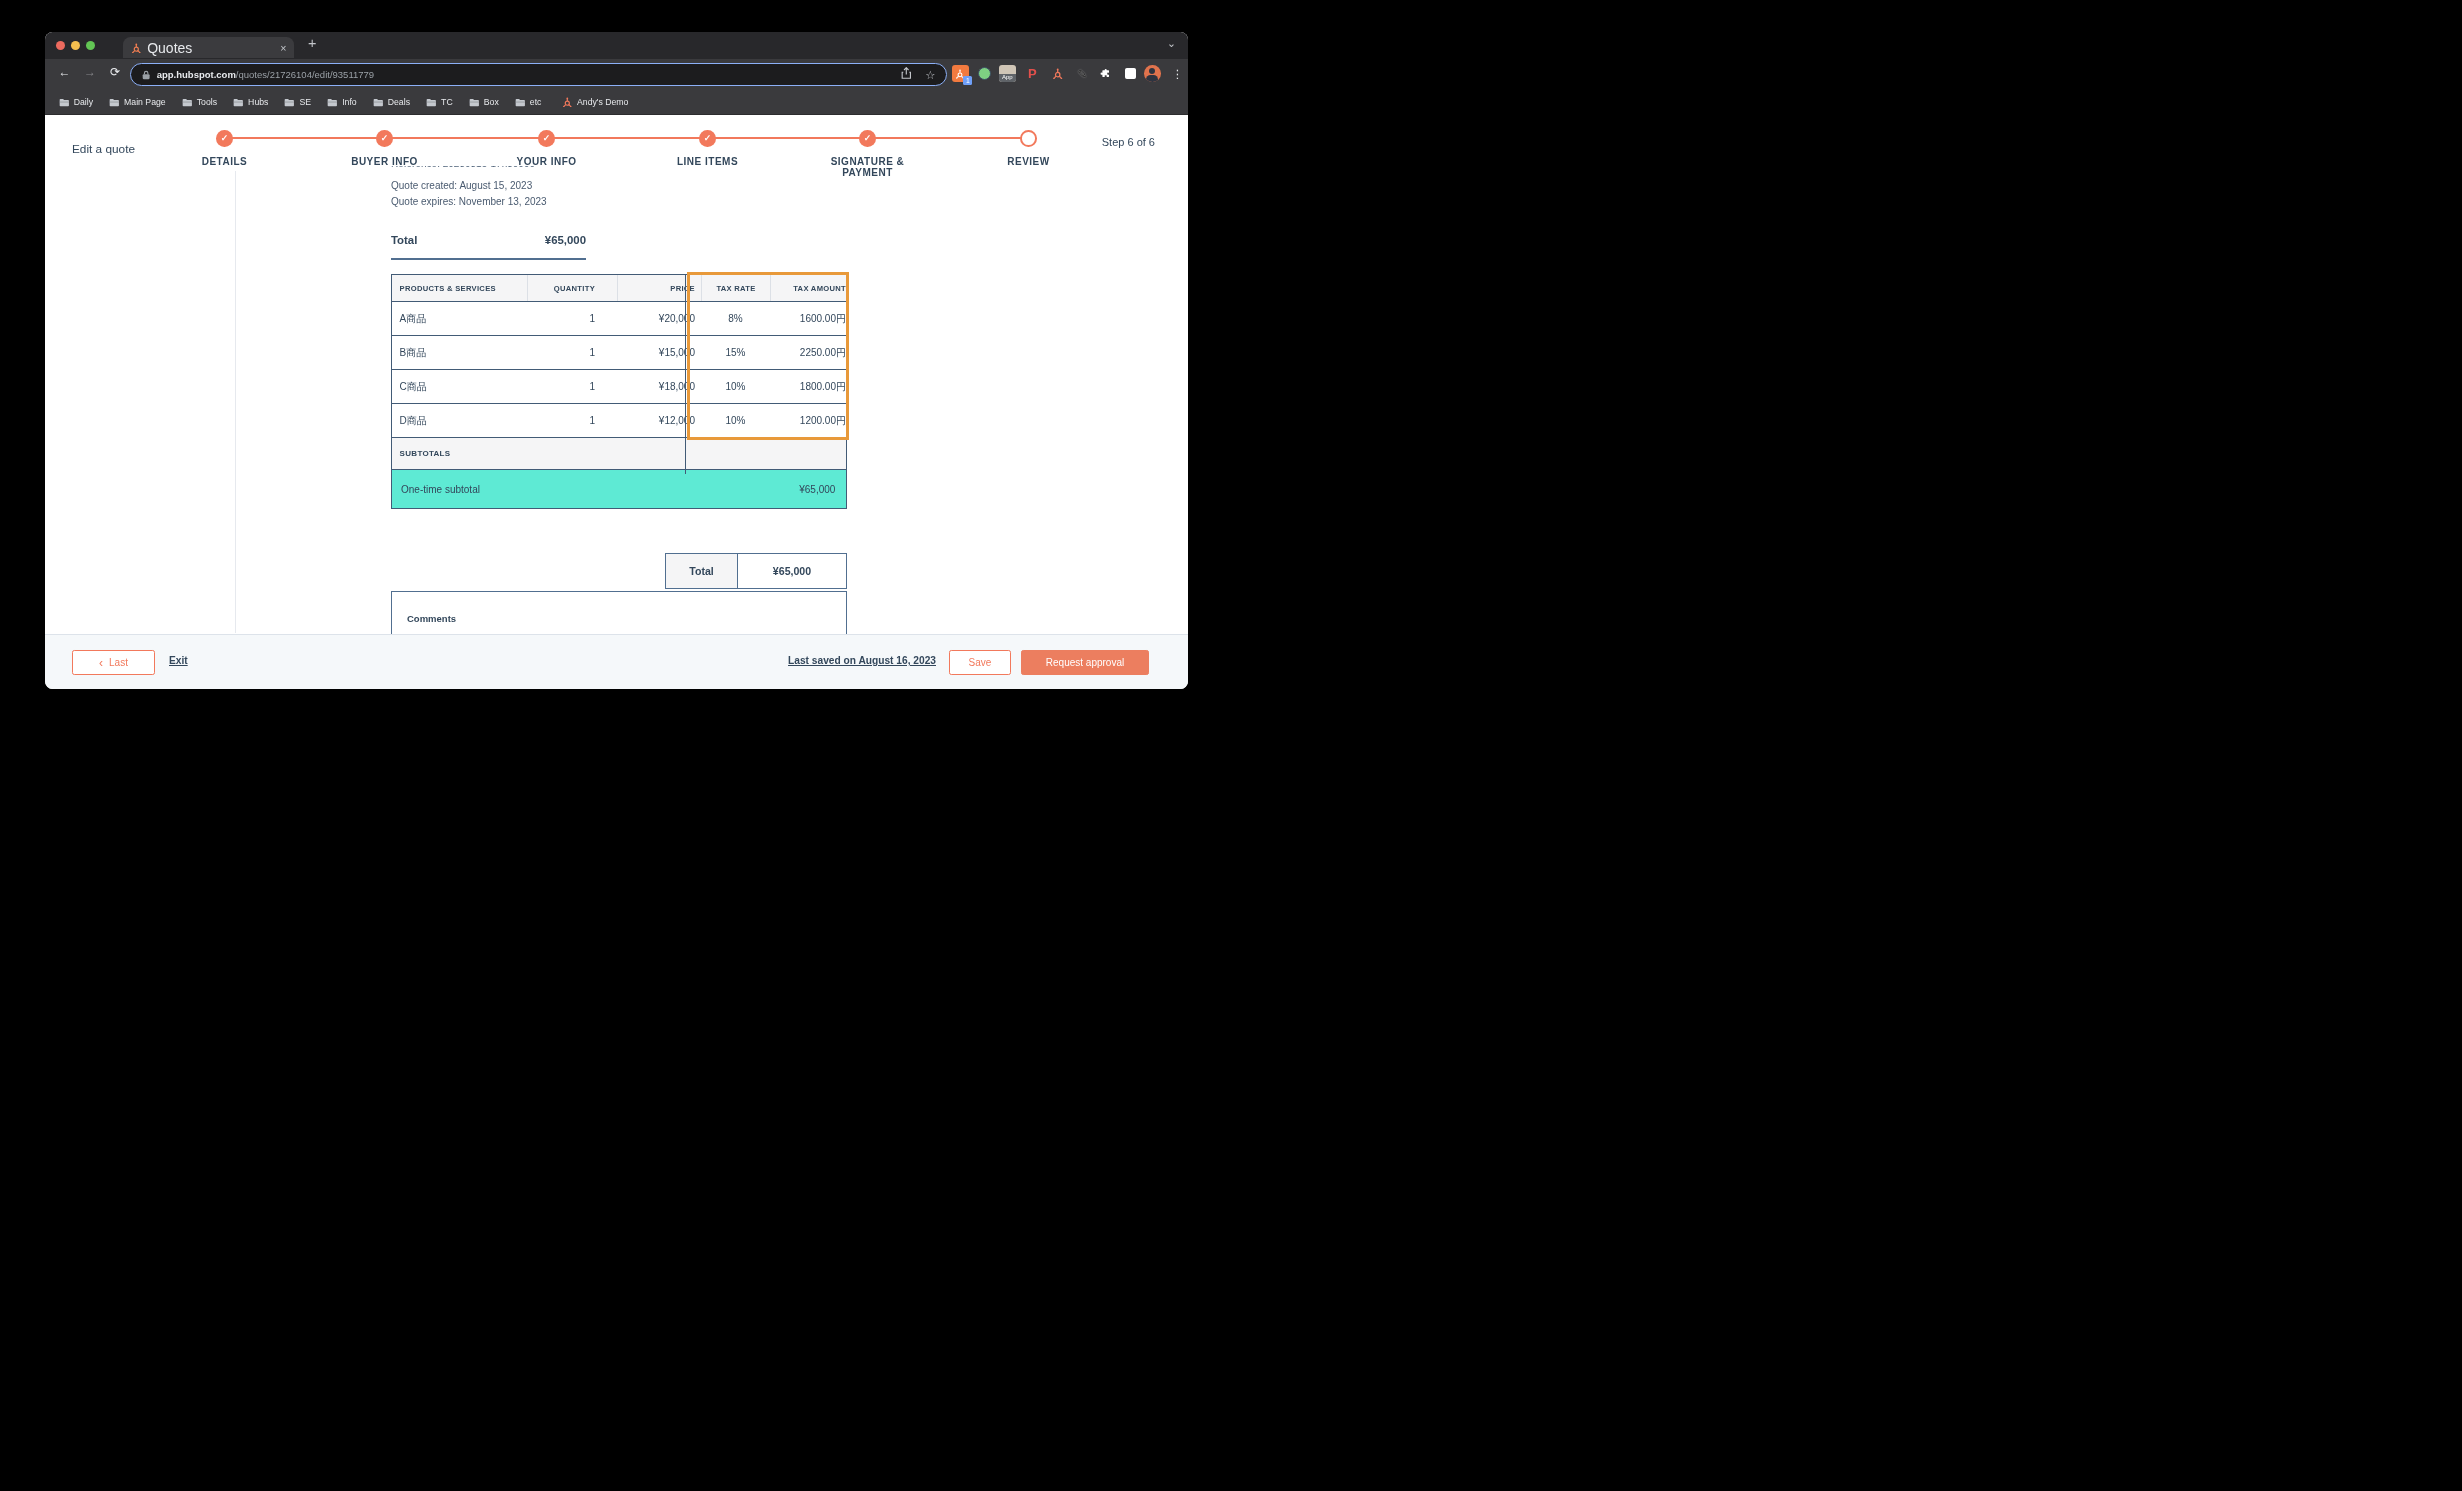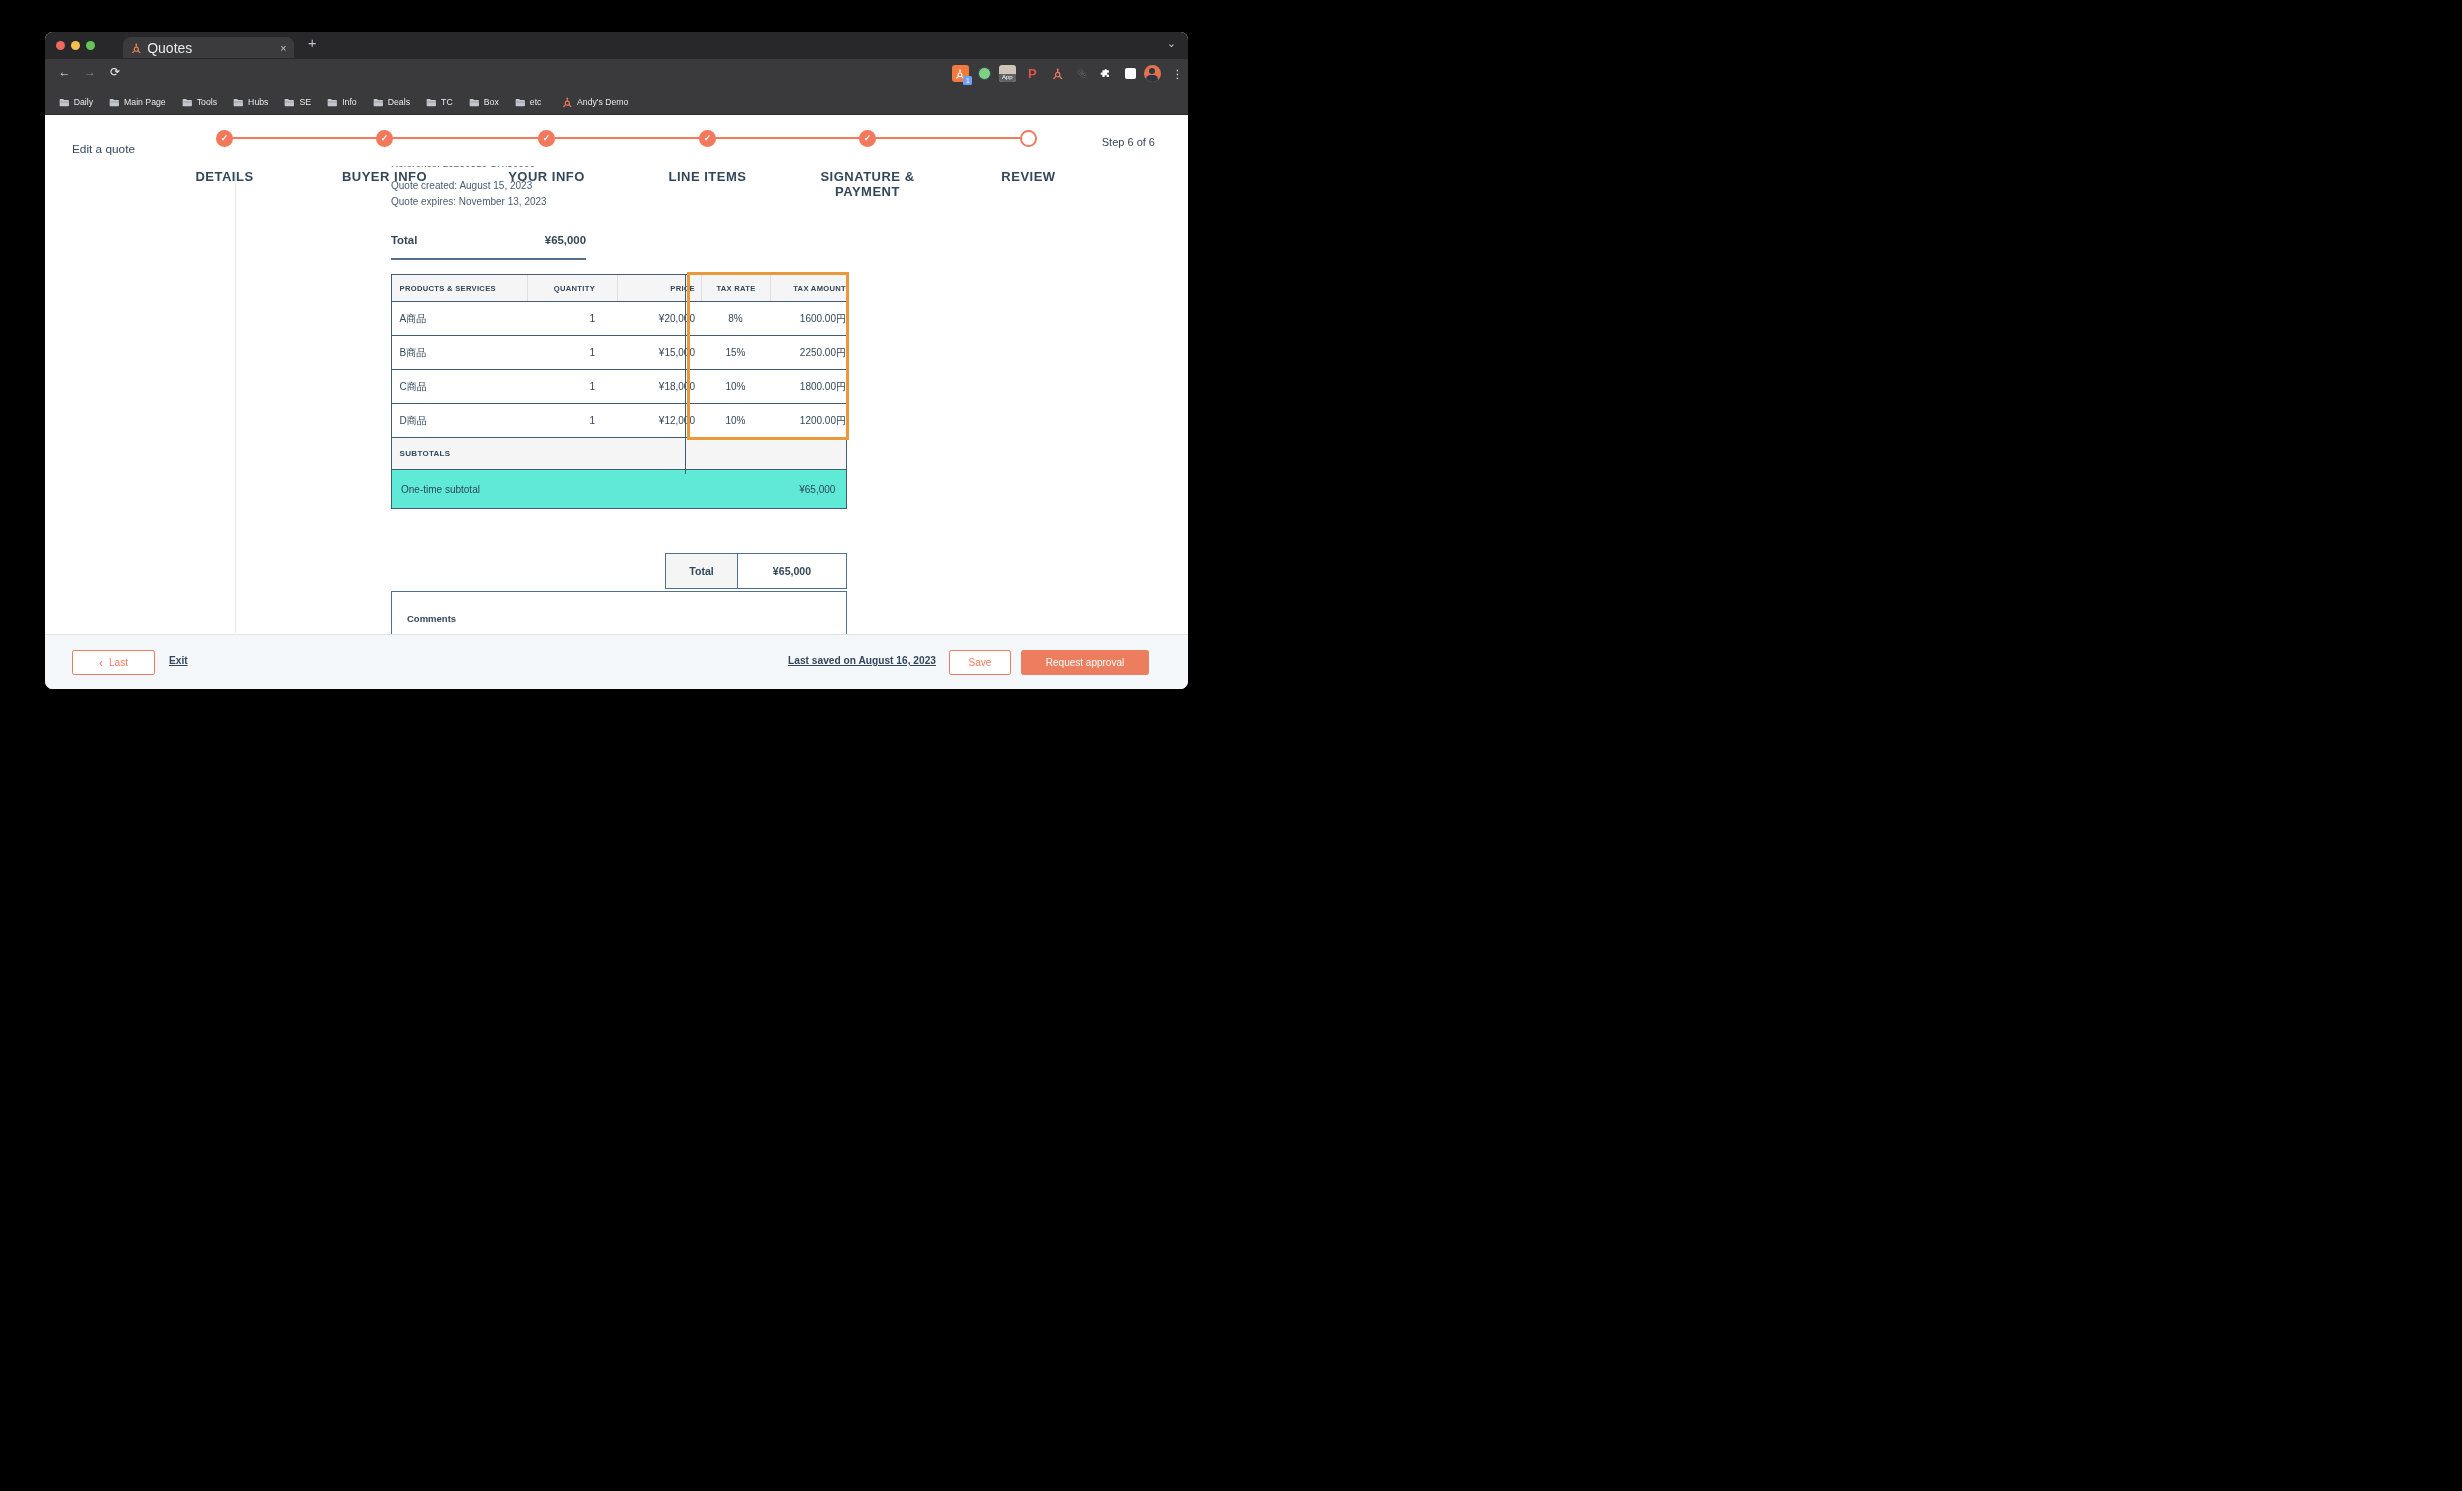--- a/index.html
+++ b/index.html
@@ -65,21 +65,21 @@
   .page-title{position:absolute;left:27px;top:26.5px;font-size:11.8px;color:#33475b;}
   .divider-v{position:absolute;left:190px;top:53px;bottom:-459px;width:0.8px;background:#e6e9ee;}
 
   
   .step-line{position:absolute;top:22px;left:180px;width:804px;height:2.3px;background:#f2795c;}
   .step{position:absolute;top:0;width:121px;margin-left:-61px;text-align:center;}
   .step-circle{width:16.7px;height:16.7px;border-radius:50%;background:#f2795c;color:#fff;
     font-size:9px;font-weight:bold;display:flex;align-items:center;justify-content:center;
     margin:15px auto 0 auto;position:relative;z-index:2;}
   .step-circle.open{background:#fff;border:2.3px solid #f2795c;width:16.7px;height:16.7px;}
-  .step-label{margin-top:22px;font-size:13px;font-weight:bold;letter-spacing:0.5px;color:#33475b;}
+  .step-label{margin-top:9px;font-size:10px;font-weight:bold;letter-spacing:0.5px;color:#33475b;}
   .step-counter{position:absolute;right:33px;top:21px;font-size:11px;color:#33475b;}
 
   
   .viewport{position:absolute;left:0;top:51px;width:100%;height:468px;overflow:hidden;}
   .quote-col{position:absolute;left:346px;top:0;width:462px;}
   .meta{position:absolute;left:0;font-size:10px;color:#4a5b70;}
   .meta.ref{top:-7.6px;color:#54677d;}
   .total-line-label{position:absolute;left:0;top:68px;font-size:11.4px;font-weight:bold;color:#33475b;}
   .total-line-value{position:absolute;left:0;top:68px;width:195px;text-align:right;font-size:11.4px;font-weight:bold;color:#33475b;}
   .total-underline{position:absolute;left:0;top:92px;width:195px;height:1.5px;background:#516f90;}
@@ -159,20 +159,40 @@
     </div>
     <div class="newtab">+</div>
     <div class="tab-caret">⌄</div>
   </div>
 
   <div class="toolbar">
     <div class="nav-ic" style="left:13.6px;">←</div>
     <div class="nav-ic nav-fwd" style="left:39px;">→</div>
     <div class="nav-ic" style="left:65px;">⟳</div>
 
+    <div class="urlbar">
+      <span class="url-lock">
+        <svg width="8.3" height="10" viewBox="0 0 12 14">
+            <rect x="1" y="6" width="10" height="7" rx="1.5" fill="#9aa0a6"></rect>
+            <path d="M3.5 6V4.2a2.5 2.5 0 0 1 5 0V6" fill="none" stroke="#9aa0a6" stroke-width="1.6"></path>
+          </svg>
+      </span>
+      <span class="url-host">app.hubspot.com</span>
+        <span class="url-path">/quotes/21726104/edit/93511779</span>
+      <span class="url-right">
+        <span>
+          <svg width="10.6" height="12" viewBox="0 0 14 16">
+              <path d="M7 1v9" stroke="#c3c6cb" stroke-width="1.5" fill="none"></path>
+              <path d="M4 4l3-3 3 3" stroke="#c3c6cb" stroke-width="1.5" fill="none"></path>
+              <path d="M3 7H1.5v8h11V7H11" stroke="#c3c6cb" stroke-width="1.5" fill="none"></path>
+            </svg>
+        </span>
+        <span class="star">☆</span>
+      </span>
+    </div>
 
     <div class="ext ext-hub">
       <svg width="10" height="10" viewBox="0 0 24 24">
           <g stroke="#fff" stroke-width="2.6" fill="none">
             <circle cx="12" cy="14" r="4.6"></circle>
             <line x1="12" y1="9.2" x2="12" y2="4.2"></line>
             <line x1="8.5" y1="17.4" x2="5" y2="20.8"></line>
             <line x1="15.5" y1="17.4" x2="19" y2="20.8"></line>
           </g>
           <circle cx="12" cy="3.2" r="2" fill="#fff"></circle>

